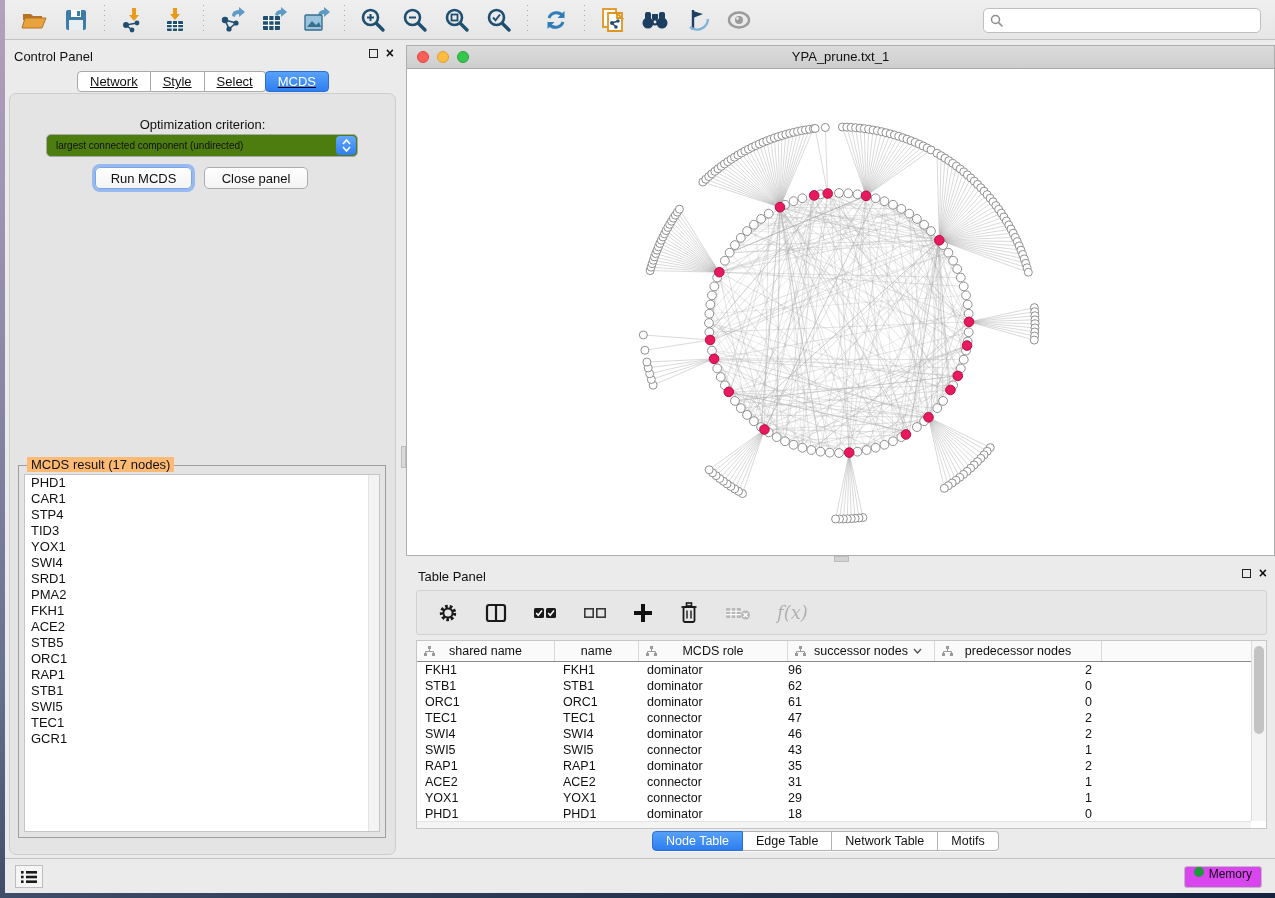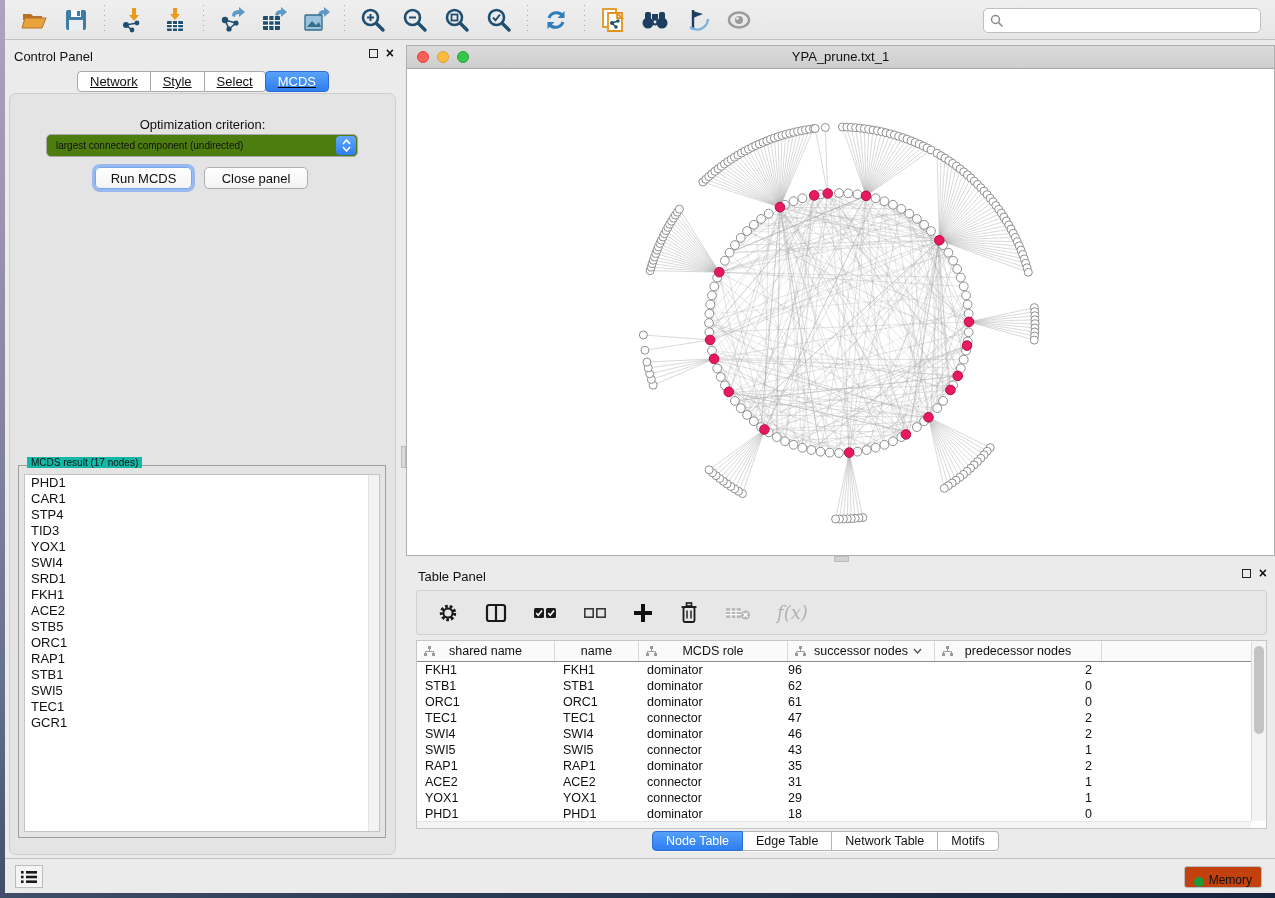--- a/index.html
+++ b/index.html
@@ -45,21 +45,21 @@
   .stepper { position:absolute; right:1px; top:1px; width:20px; height:19px; border-radius:4px;
     background:linear-gradient(#62a7f9,#2e7ef2); display:flex; flex-direction:column;
     align-items:center; justify-content:center; gap:1px; }
   .btn { position:absolute; height:22px; background:linear-gradient(#ffffff,#f3f3f3);
     border:1px solid #adadad; border-radius:5px; font-size:13px; color:#111;
     display:flex; align-items:center; justify-content:center; }
   .btn-run { left:85px; top:73px; width:97px; box-shadow:0 0 0 3px rgba(90,150,250,.55); border-color:#77a7e8; }
   .btn-close { left:194px; top:73px; width:104px; }
 
   .fieldset { position:absolute; left:8px; right:9px; top:371px; bottom:16px; border:1px solid #9e9e9e; }
-  .legend { position:absolute; left:8px; top:-9px; background:#14b8a6; padding:0 4px; font-size:10px; color:#111; }
+  .legend { position:absolute; left:8px; top:-9px; background:#fdba74; padding:0 4px; font-size:13px; color:#111; }
   .listbox { position:absolute; left:5px; right:5px; top:8px; bottom:5px; background:#fff;
     border:1px solid #c4c4c4; overflow:hidden; }
   .list-scroll { position:absolute; right:0; top:0; bottom:0; width:11px; background:#f3f3f3; border-left:1px solid #e3e3e3; }
   .list-item { font-size:13px; line-height:16px; padding-left:6px; color:#111; }
 
   
   .netwin { position:absolute; left:401px; top:45px; width:869px; height:511px; border:1px solid #aeaeae; }
   .net-title { position:absolute; left:0; top:0; width:100%; height:23px;
     background:linear-gradient(#dbdbdb,#cecece); border-bottom:1px solid #a9a9a9; }
   .net-title-text { width:100%; text-align:center; font-size:13px; color:#111; line-height:22px; }
@@ -102,22 +102,22 @@
   .btab { background:#fff; border:1px solid #b3b3b3; border-left:none; padding:0 13px;
     display:flex; align-items:center; color:#111; }
   .btab.first { border-left:1px solid #b3b3b3; border-radius:4px 0 0 4px; }
   .btab.last { border-radius:0 4px 4px 0;text-align:right; }
   .btab.active { background:linear-gradient(#55a0f8,#2e7df1); color:#fff; border-color:#2b6fd4; }
 
   
   .statusbar { position:absolute; left:0; top:858px; width:100%; height:35px; background:#ebebeb; border-top:1px solid #c2c2c2; }
   .stbtn { position:absolute; left:10px; top:6px; width:28px; height:23px; background:#f5f5f5;
     border:1px solid #bdbdbd; display:flex; align-items:center; justify-content:center; }
-  .membtn { position:absolute; right:13px; top:7px; height:22px; background:#c2410c; border:1px solid #bdbdbd;
-    border-radius:3px; display:flex; align-items:flex-end; gap:5px; padding:0 9px; font-size:12px; color:#111; }
+  .membtn { position:absolute; right:13px; top:7px; height:22px; background:#d946ef; border:1px solid #bdbdbd;
+    border-radius:3px; display:flex; align-items:flex-start; gap:5px; padding:0 9px; font-size:12px; color:#111; }
   .memdot { width:10px; height:10px; border-radius:50%; background:#1d9a3a; }
 </style>
 </head>
 <body>
 
 <div class="app">
 
   <div class="toolbar">
     <div class="tbtn">
       <svg width="28" height="24" viewBox="0 0 28 24">
@@ -294,20 +294,21 @@
         <div class="legend">MCDS result (17 nodes)</div>
         <div class="listbox">
           <div>
               <div class="list-item">PHD1</div>
               <div class="list-item">CAR1</div>
               <div class="list-item">STP4</div>
               <div class="list-item">TID3</div>
               <div class="list-item">YOX1</div>
               <div class="list-item">SWI4</div>
               <div class="list-item">SRD1</div>
+              <div class="list-item">PMA2</div>
               <div class="list-item">FKH1</div>
               <div class="list-item">ACE2</div>
               <div class="list-item">STB5</div>
               <div class="list-item">ORC1</div>
               <div class="list-item">RAP1</div>
               <div class="list-item">STB1</div>
               <div class="list-item">SWI5</div>
               <div class="list-item">TEC1</div>
               <div class="list-item">GCR1</div>
             </div>

